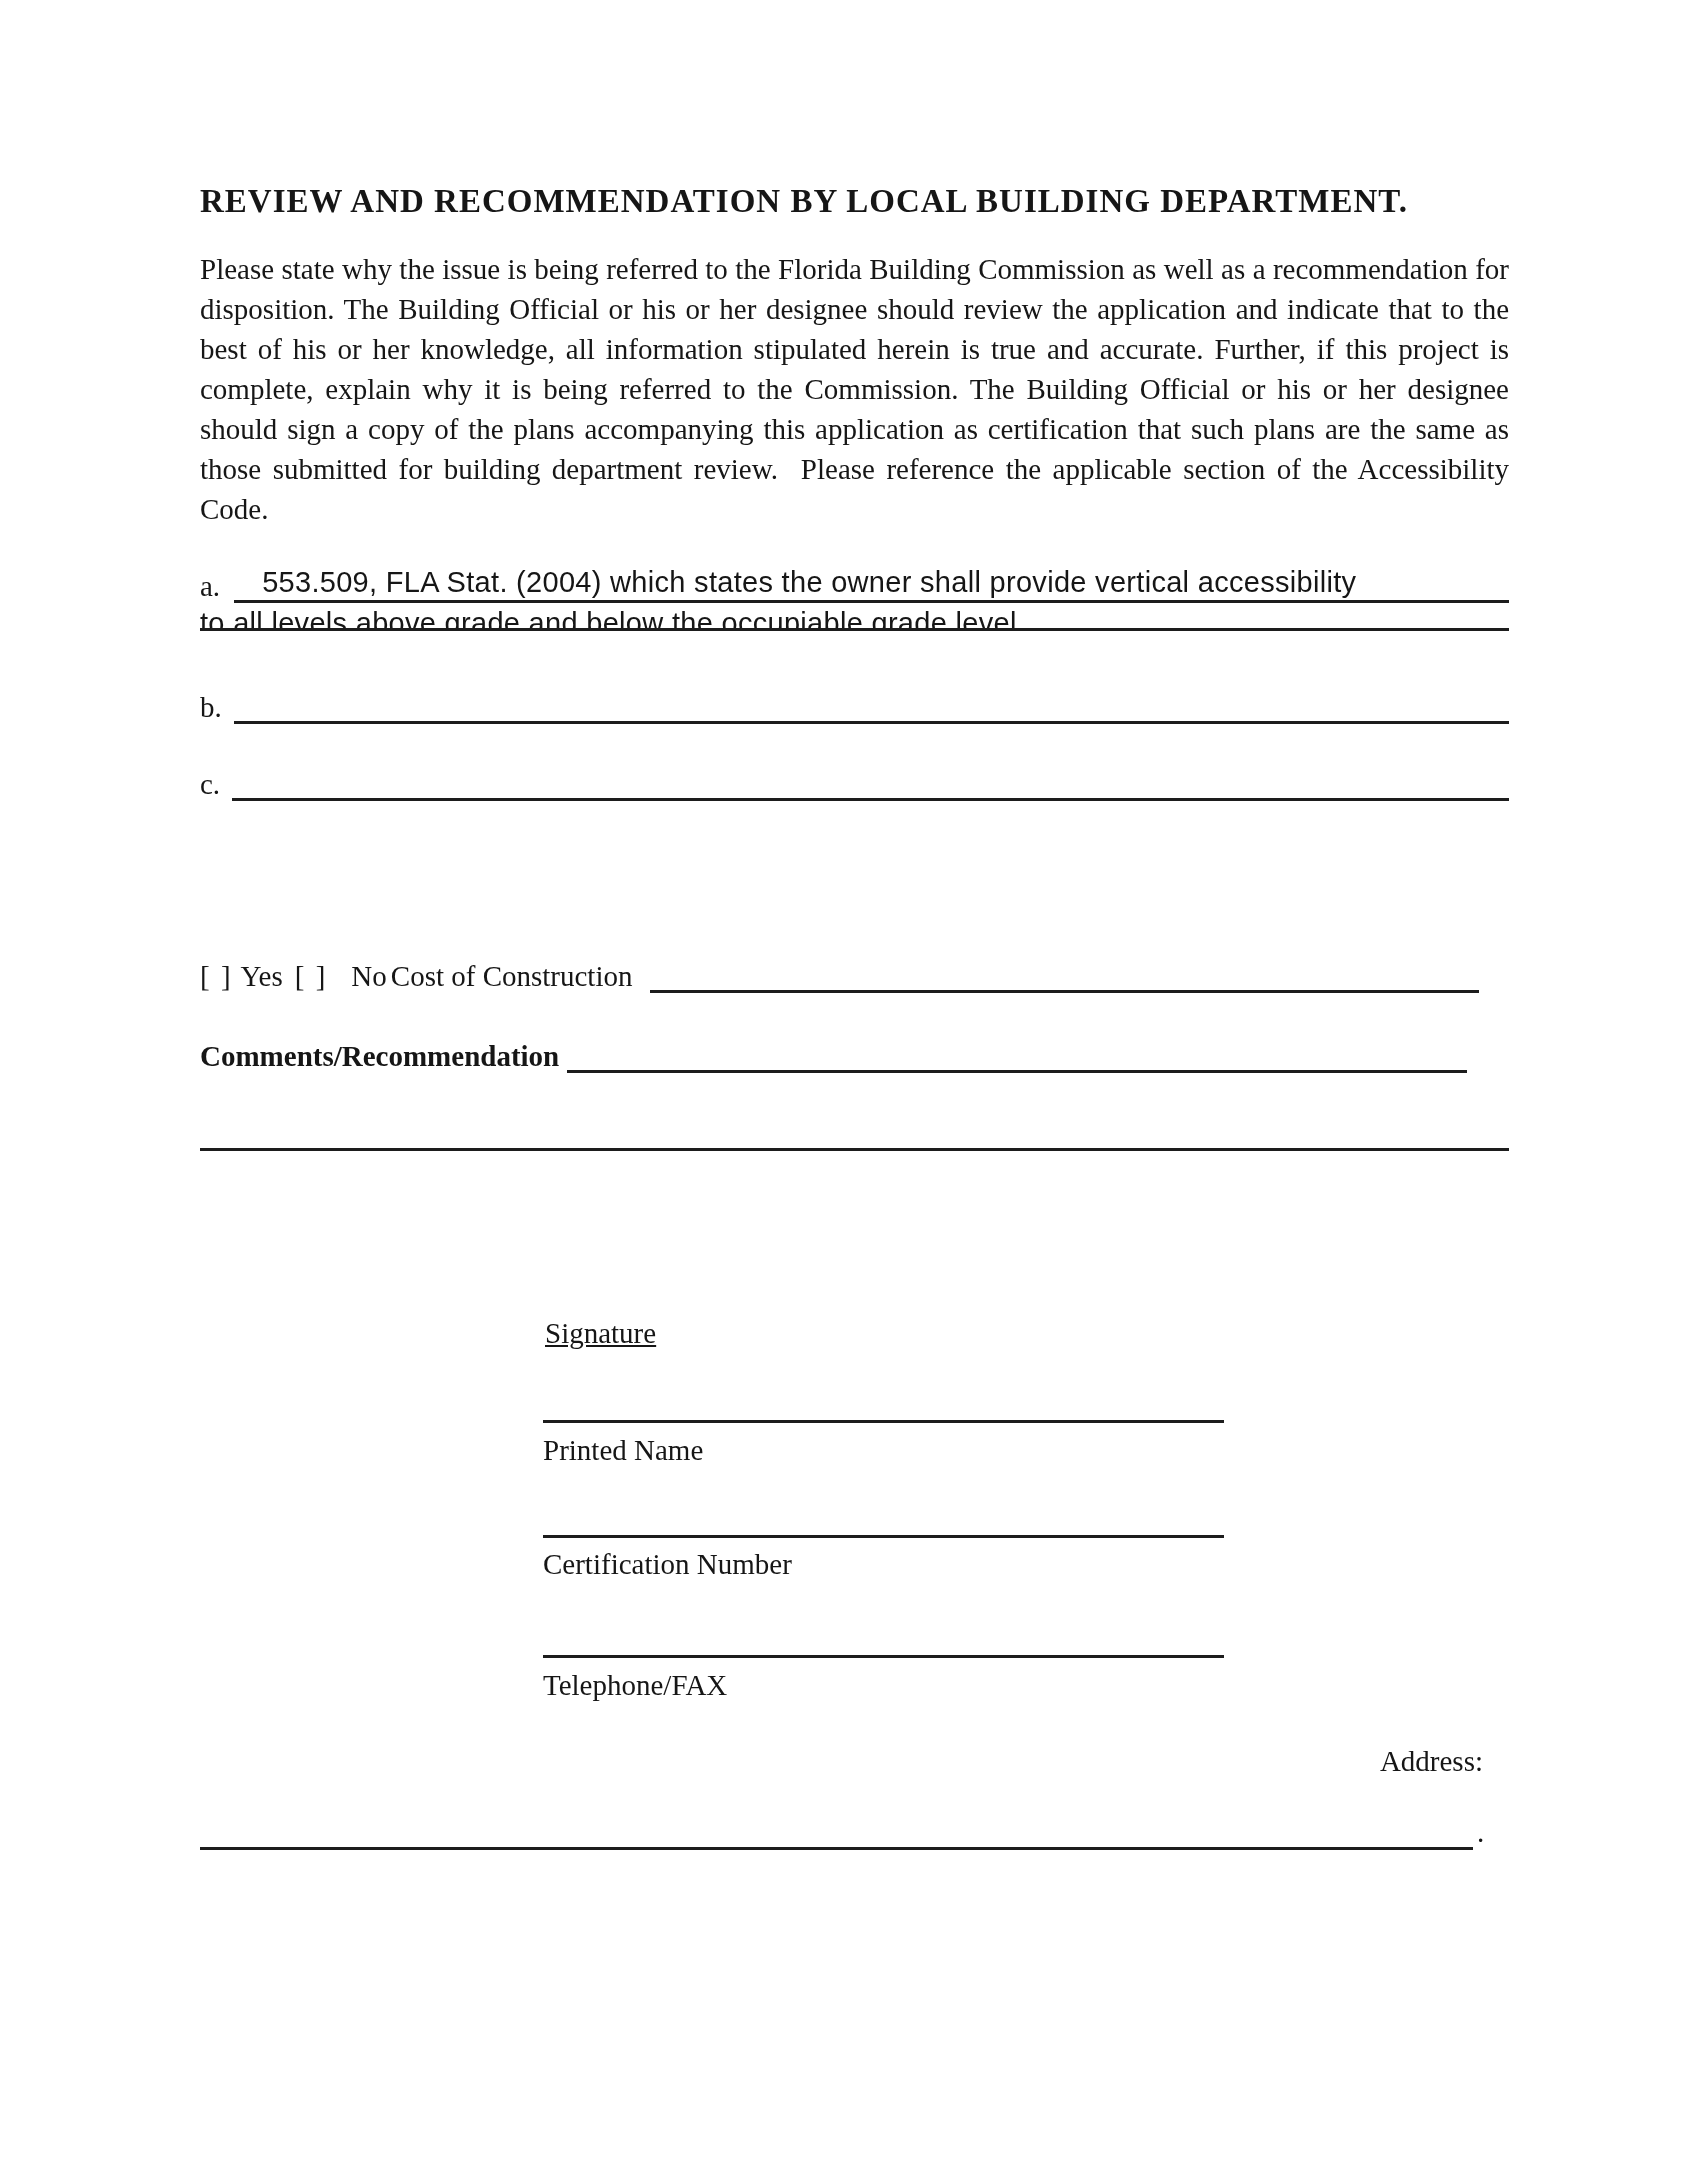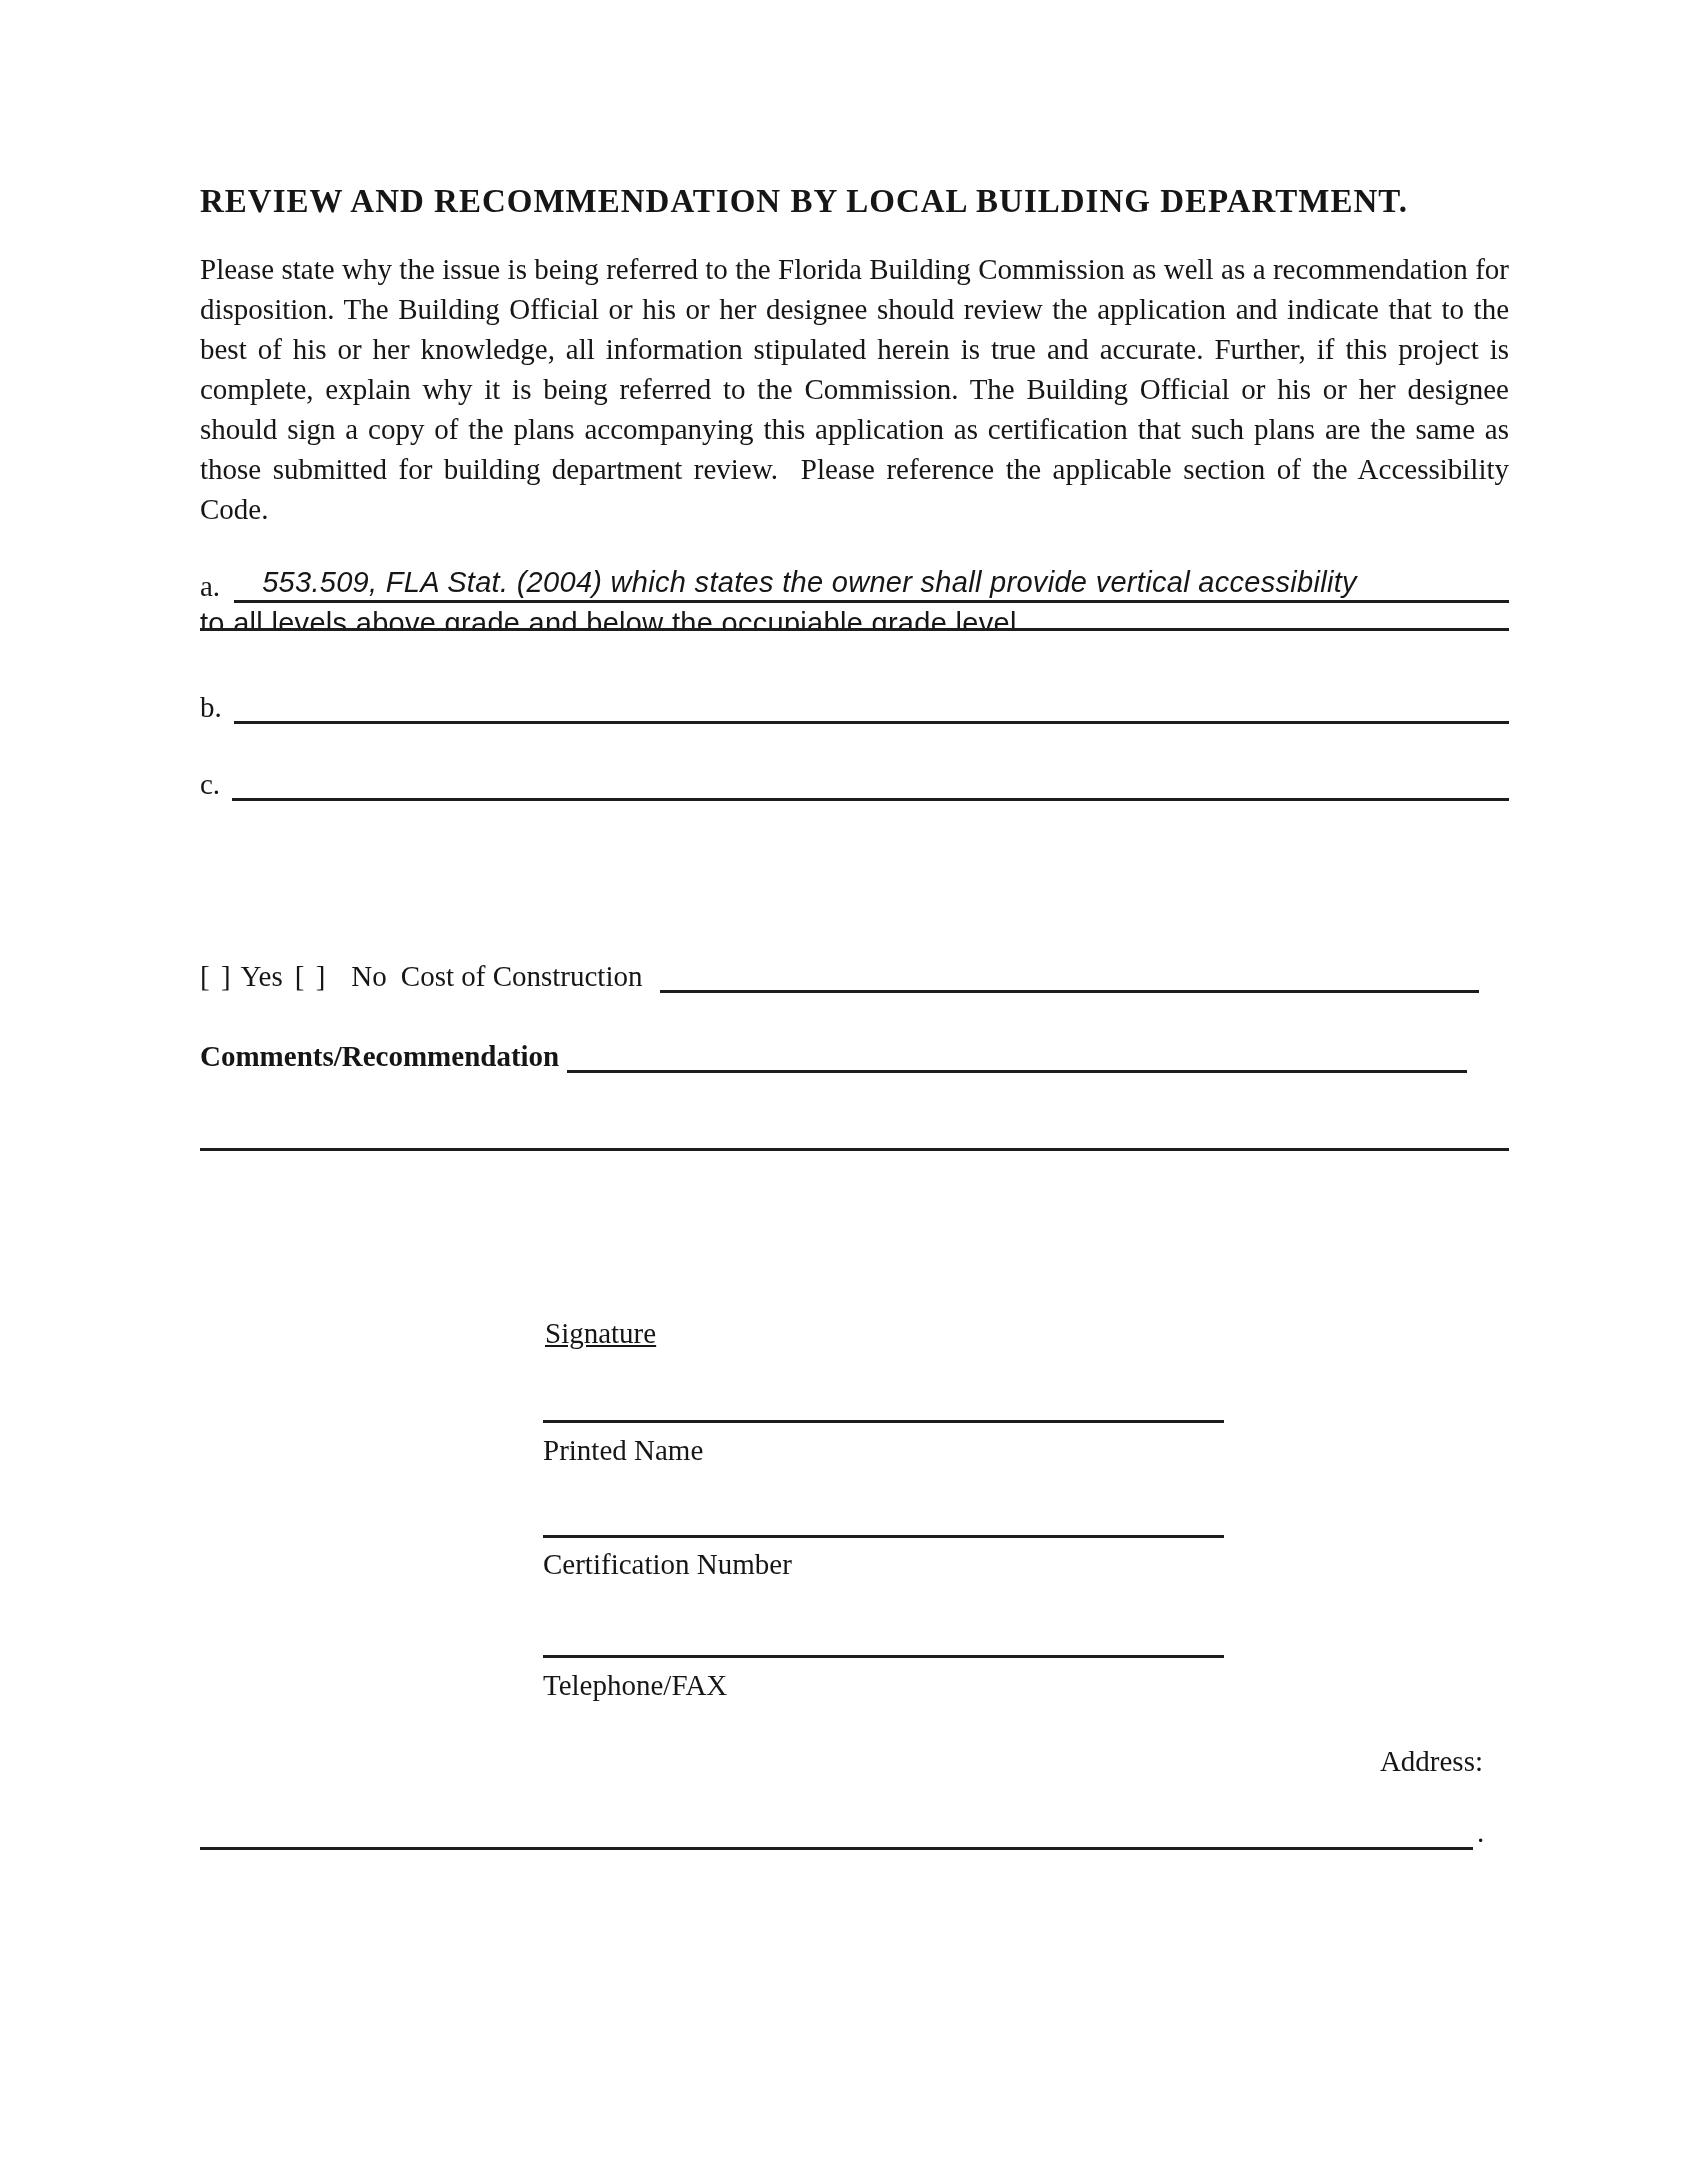--- a/index.html
+++ b/index.html
@@ -49,42 +49,42 @@
 
 <div class="page">
 
   <div class="abs t-title" style="left:200px; top:183px;">REVIEW AND RECOMMENDATION BY LOCAL BUILDING DEPARTMENT.</div>
 
   <div class="abs t-body justify" style="left:200px; top:249px; width:1309px;">Please state why the issue is being referred to the Florida Building Commission as well as a recommendation for disposition. The Building Official or his or her designee should review the application and indicate that to the best of his or her knowledge, all information stipulated herein is true and accurate. Further, if this project is complete, explain why it is being referred to the Commission. The Building Official or his or her designee should sign a copy of the plans accompanying this application as certification that such plans are the same as those submitted for building department review.  Please reference the applicable section of the Accessibility Code.</div>
 
   <div class="abs" style="left:200px; top:560px; width:1309px;">
     <div class="flex-row" style="height:43px;">
       <span class="t-label serif" style="padding-right:12px;">a.</span>
-      <span class="grow fill a-value" style="padding-left:28px; margin-left:2px;font-style:italic;">553.509, FLA Stat. (2004) which states the owner shall provide vertical accessibility</span>
+      <span class="grow fill a-value" style="padding-left:28px; margin-left:2px;">553.509, FLA Stat. (2004) which states the owner shall provide vertical accessibility</span>
     </div>
     <div class="fill a-value" style="height:28px; padding-top:2px;">to all levels above grade and below the occupiable grade level.</div>
   </div>
 
   <div class="abs flex-row" style="left:200px; top:687px; width:1309px; height:37px;">
     <span class="t-label serif">b.</span>
     <span class="grow fill" style="margin-left:12px; height:100%;"></span>
   </div>
 
   <div class="abs flex-row" style="left:200px; top:764px; width:1309px; height:37px;">
     <span class="t-label serif">c.</span>
     <span class="grow fill" style="margin-left:12px; height:100%;"></span>
   </div>
 
 
   <div class="abs flex-row" style="left:200px; top:956px; width:1279px; height:37px;">
     <span class="t-label serif cb">[ ]</span>
     <span class="t-label serif" style="margin-left:8px;">Yes</span>
     <span class="t-label serif cb" style="margin-left:12px;">[ ]</span>
     <span class="t-label serif" style="margin-left:24px;">No</span>
-    <span class="t-label serif" style="margin-left:14px;">Cost of Construction</span>
+    <span class="t-label serif" style="margin-left:4px;">Cost of Construction</span>
     <span class="grow fill" style="margin-left:18px; height:100%;"></span>
   </div>
 
   <div class="abs flex-row" style="left:200px; top:1036px; width:1267px; height:37px;text-align:right;">
     <span class="t-label serif t-bold">Comments/Recommendation</span>
     <span class="grow fill" style="margin-left:8px; height:100%;"></span>
   </div>
   <div class="abs fill" style="left:200px; top:1109px; width:1309px; height:42px;"></div>
 
 

